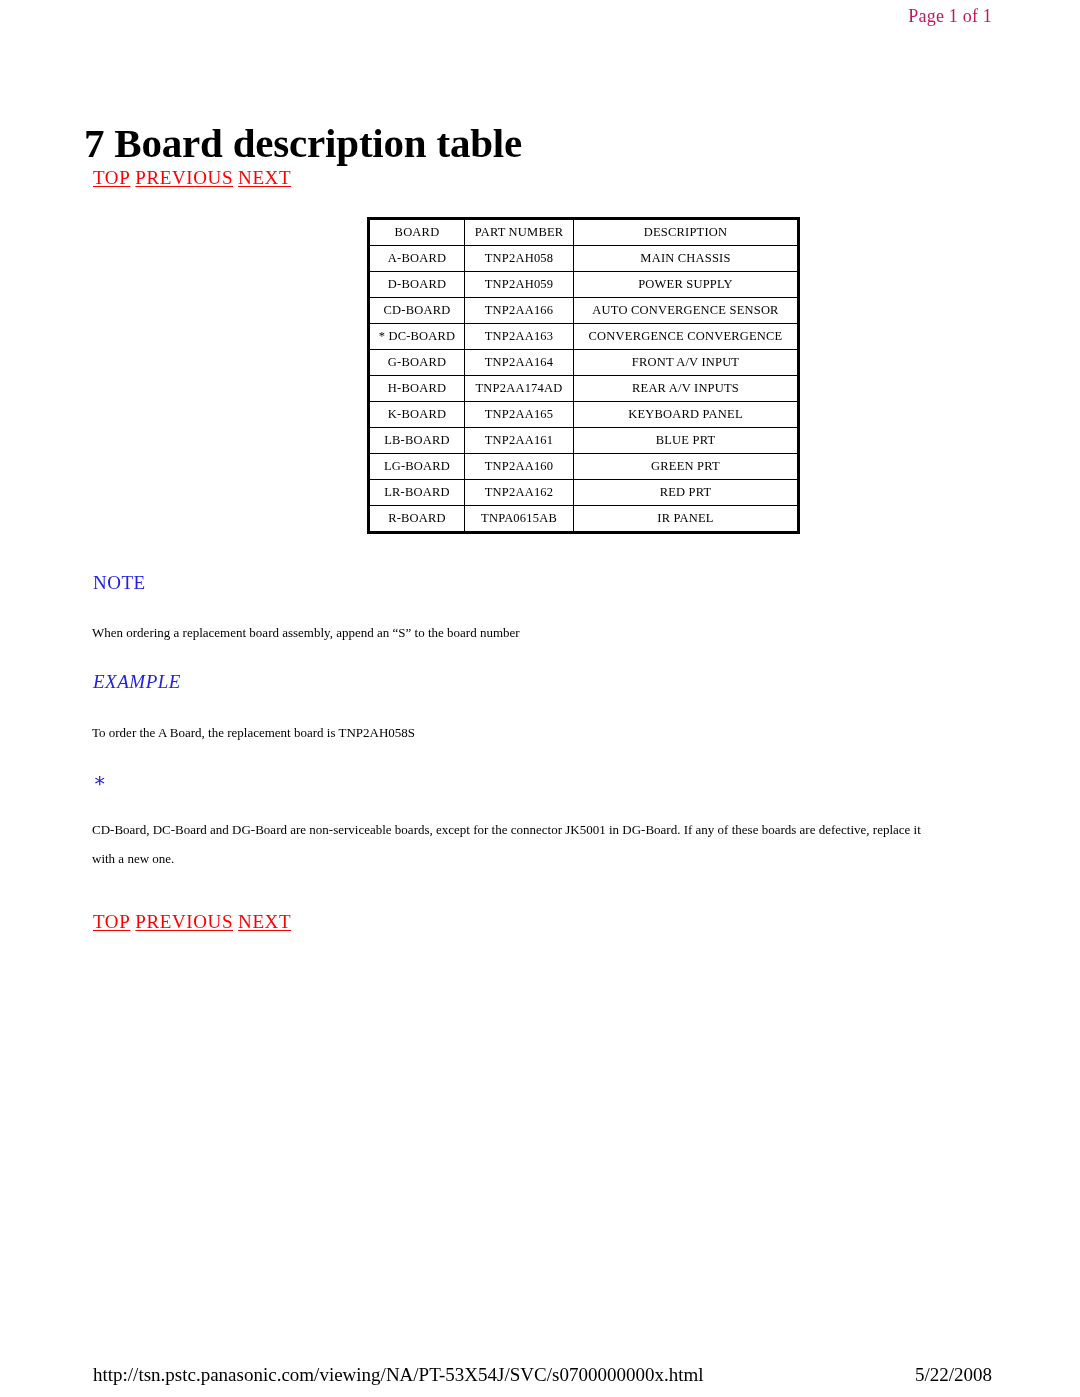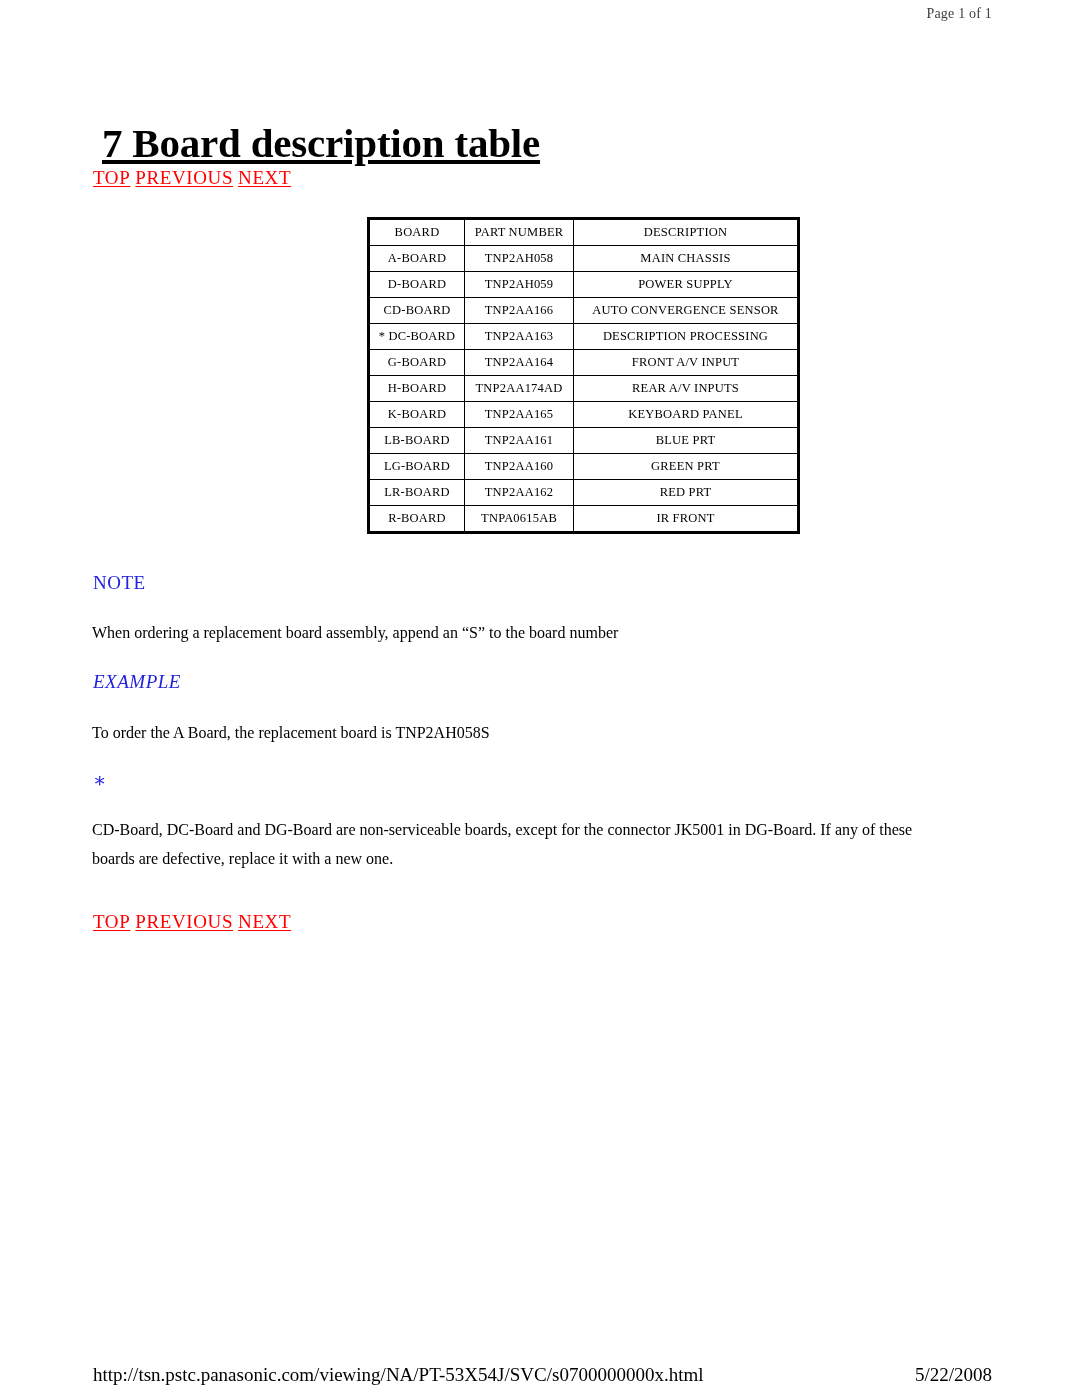--- a/index.html
+++ b/index.html
@@ -13,36 +13,35 @@
     position: relative;
     font-family: "Liberation Serif", "DejaVu Serif", serif;
     color: #000000;
     overflow: hidden;
   }
 
   .page-header {
     position: absolute;
     top: 6px;
     right: 88px;
-    font-size: 14px;
+    font-size: 18px;
     letter-spacing: 0.2px;
-    color: #404040;
+    color: #be185d;
     font-family: Liberation Serif, serif;
   }
 
   .doc-title {
     position: absolute;
     top: 92px;
-    left: 102px;
+    left: 84px;
     font-size: 41px;
     font-weight: bold;
     letter-spacing: -0.2px;
     color: #000;
     white-space: nowrap;
-    text-decoration: underline;
   }
 
   .navlinks {
     position: absolute;
     left: 93px;
     font-size: 19px;
     letter-spacing: 0.6px;
     white-space: nowrap;
   }
   .navlinks.top { top: 167px; }
@@ -89,21 +88,21 @@
     font-size: 19px;
     color: #2222dd;
     letter-spacing: 0.5px;
   }
   .label-note { top: 572px; }
   .label-example { top: 671px; font-style: italic; }
 
   .body-text {
     position: absolute;
     left: 92px;
-    font-size: 16px;
+    font-size: 13px;
     line-height: 29px;
     color: #000;
   }
   .text-note { top: 618px; width: 860px; }
   .text-example { top: 718px; width: 860px; }
   .text-footnote { top: 815px; width: 855px; }
 
   .asterisk-mark {
     position: absolute;
     left: 93px;
@@ -160,21 +159,21 @@
         <td class="c-desc">POWER SUPPLY</td>
       </tr>
       <tr>
         <td class="c-board">CD-BOARD</td>
         <td class="c-part">TNP2AA166</td>
         <td class="c-desc">AUTO CONVERGENCE SENSOR</td>
       </tr>
       <tr>
         <td class="c-board">* DC-BOARD</td>
         <td class="c-part">TNP2AA163</td>
-        <td class="c-desc">DESCRIPTION PROCESSING</td>
+        <td class="c-desc">CONVERGENCE CONVERGENCE</td>
       </tr>
       <tr>
         <td class="c-board">G-BOARD</td>
         <td class="c-part">TNP2AA164</td>
         <td class="c-desc">FRONT A/V INPUT</td>
       </tr>
       <tr>
         <td class="c-board">H-BOARD</td>
         <td class="c-part">TNP2AA174AD</td>
         <td class="c-desc">REAR A/V INPUTS</td>
@@ -195,21 +194,21 @@
         <td class="c-desc">GREEN PRT</td>
       </tr>
       <tr>
         <td class="c-board">LR-BOARD</td>
         <td class="c-part">TNP2AA162</td>
         <td class="c-desc">RED PRT</td>
       </tr>
       <tr>
         <td class="c-board">R-BOARD</td>
         <td class="c-part">TNPA0615AB</td>
-        <td class="c-desc">IR FRONT</td>
+        <td class="c-desc">IR PANEL</td>
       </tr>
     </tbody>
   </table>
 </div>
 
 <div class="section-label label-note">NOTE</div>
 <div class="body-text text-note">When ordering a replacement board assembly, append an “S” to the board number</div>
 
 <div class="section-label label-example">EXAMPLE</div>
 <div class="body-text text-example">To order the A Board, the replacement board is TNP2AH058S</div>

